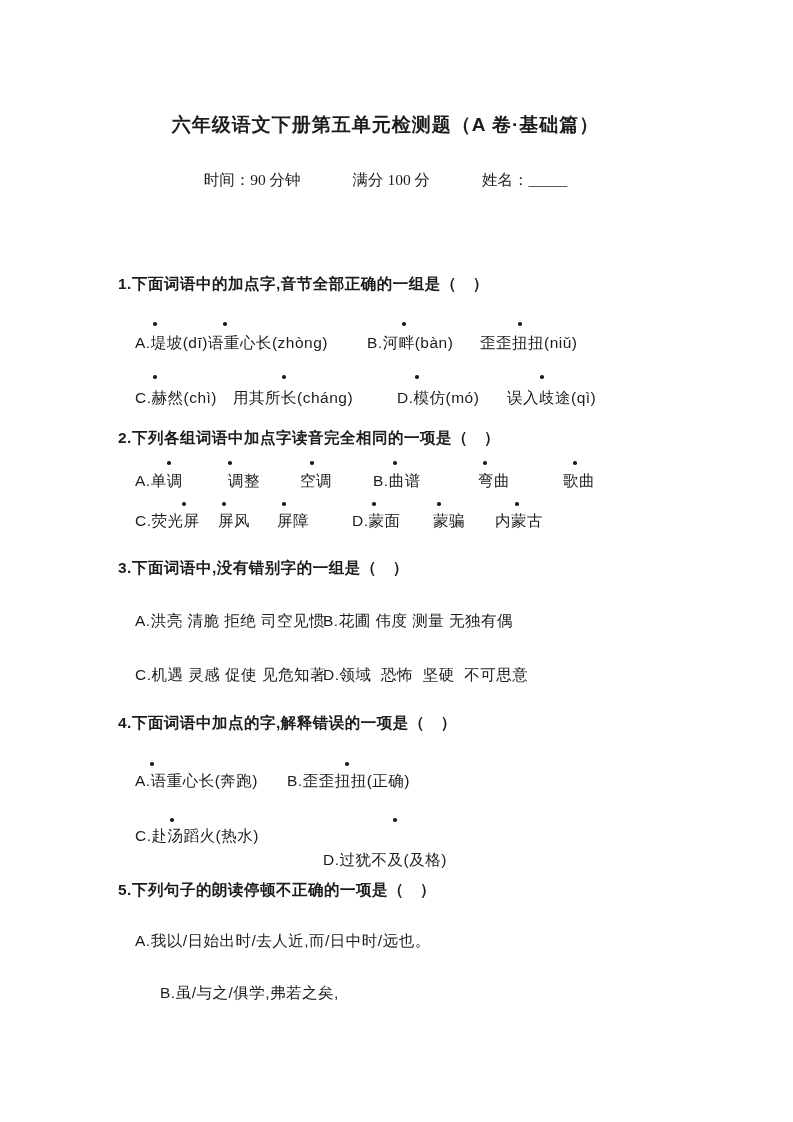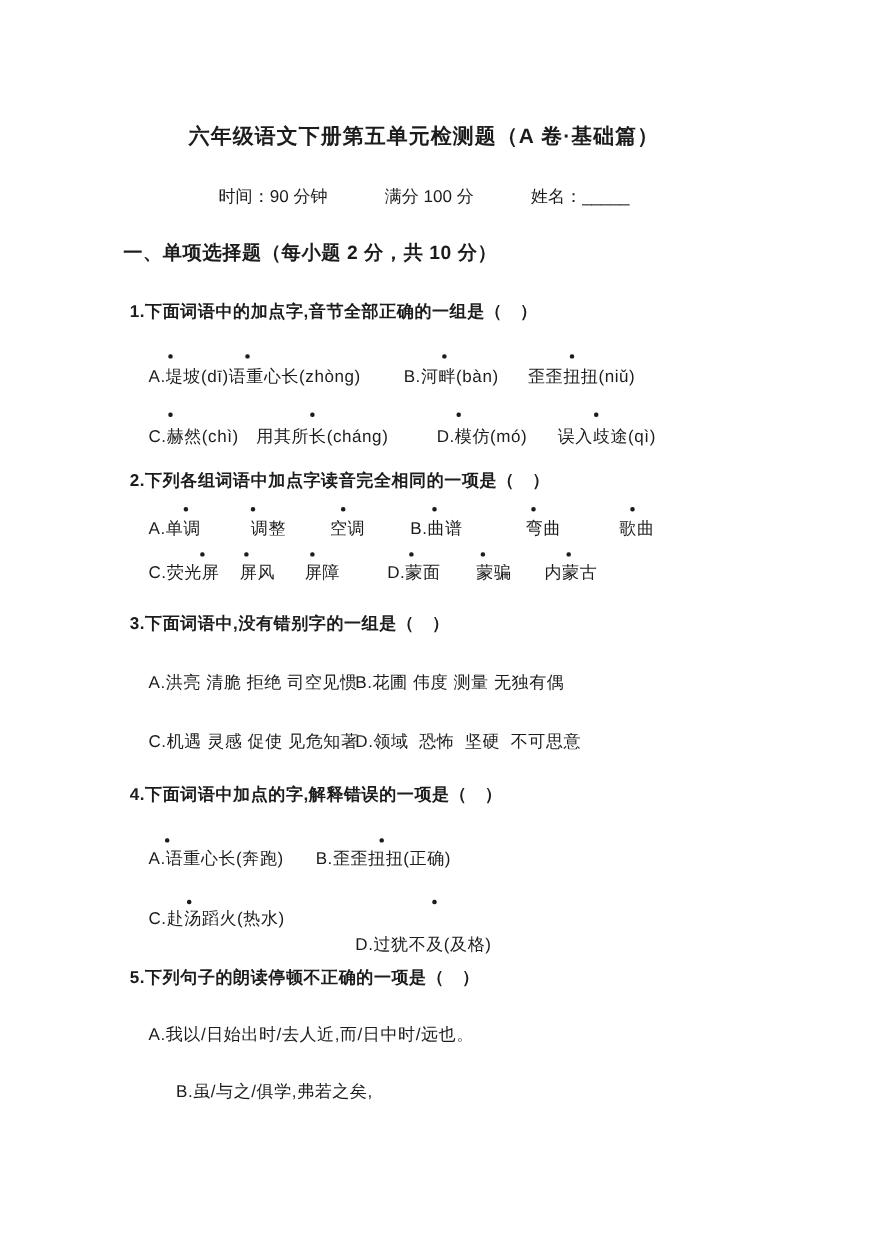--- a/index.html
+++ b/index.html
@@ -27,21 +27,21 @@
   .doc-meta{
     position:absolute;
     top:170px;
     left:0;
     width:100%;
     text-align:center;
     font-size:15.5px;
     line-height:20px;
     white-space:pre;
   }
-  .doc-meta span{margin:0 26px;}
+  .doc-meta span{margin:0 26px;font-family:Liberation Serif, serif;}
   .section-heading{
     position:absolute;
     left:112px;
     top:217px;
     font-size:17.5px;
     font-weight:bold;
     letter-spacing:0.5px;
     line-height:24px;
     white-space:pre;
   }
@@ -62,21 +62,20 @@
   }
 </style>
 </head>
 <body>
 
 <div class="page">
   <div class="doc-title">六年级语文下册第五单元检测题（A 卷·基础篇）</div>
 
   <div class="doc-meta"><span>时间：90 分钟</span><span>满分 100 分</span><span>姓名：_____</span></div>
 
-  <div class="section-heading">一、单项选择题（每小题 2 分，共 10 分）</div>
 
   <div id="questions-area">
       <div class="line stem" style="left: 118px; top: 274px;">1.下面词语中的加点字,音节全部正确的一组是（　）</div>
       <span class="dot" style="left: 153px; top: 322px;"></span>
       <span class="dot" style="left: 223px; top: 322px;"></span>
       <span class="dot" style="left: 402px; top: 322px;"></span>
       <span class="dot" style="left: 518px; top: 322px;"></span>
       <div class="line" style="left: 135px; top: 333px; text-align: center;">A.堤坡(dī)语重心长(zhòng)</div>
       <div class="line" style="left: 367px; top: 333px;">B.河畔(bàn)</div>
       <div class="line" style="left: 480px; top: 333px;">歪歪扭扭(niǔ)</div>

